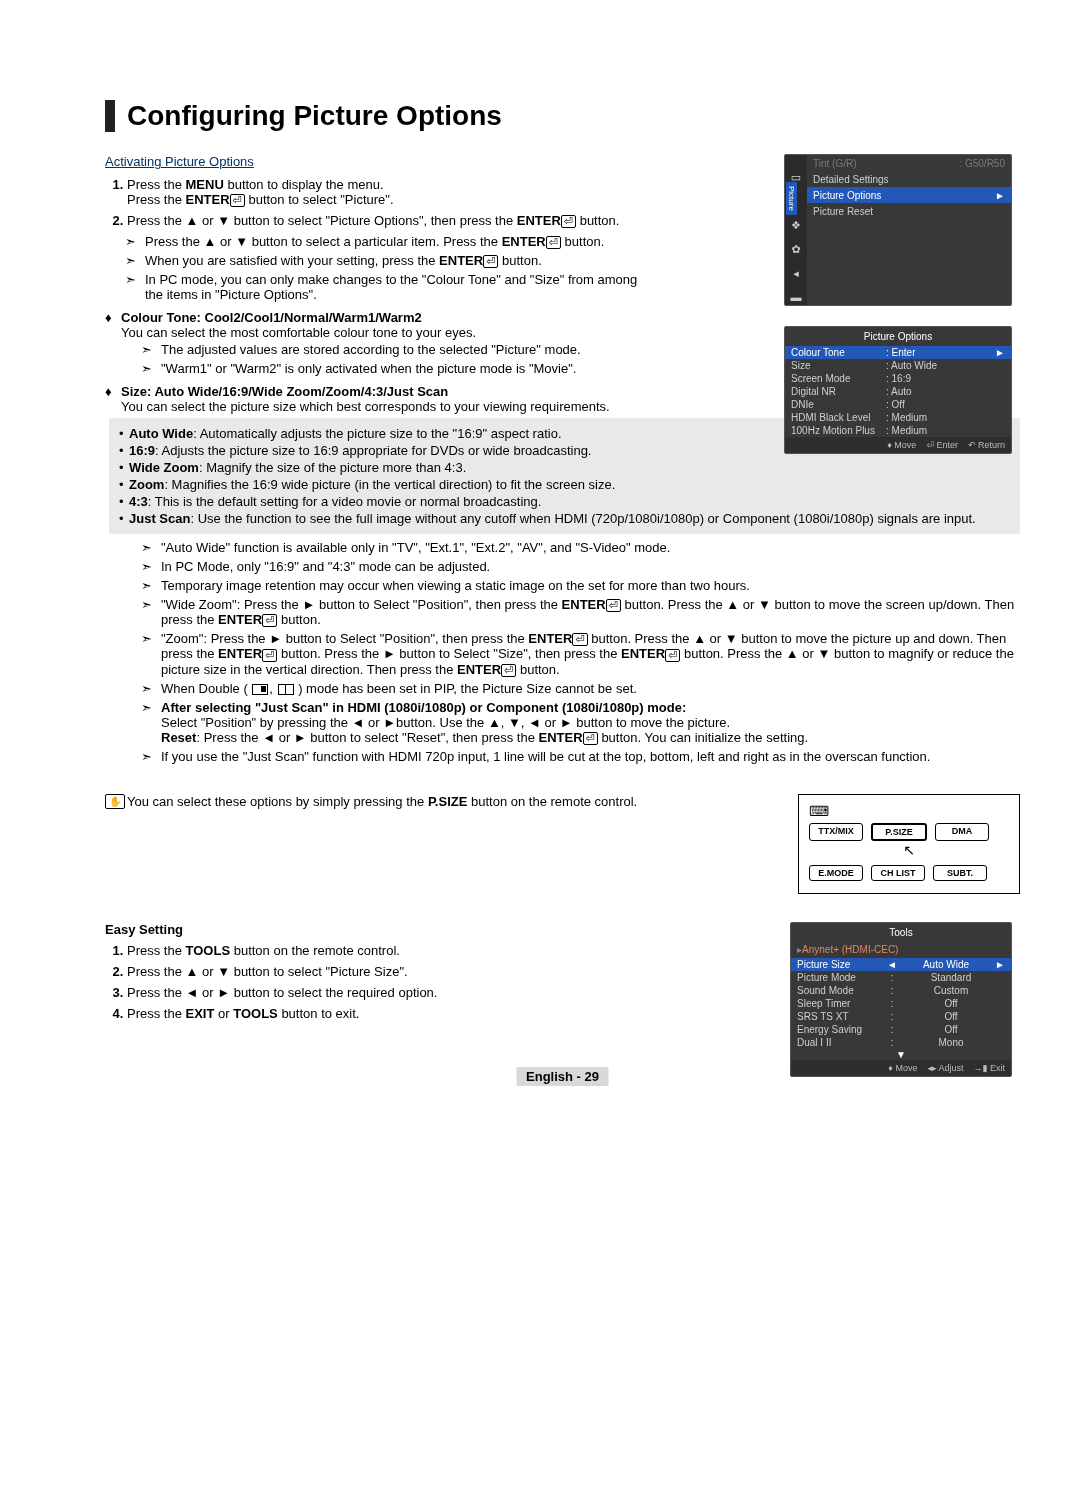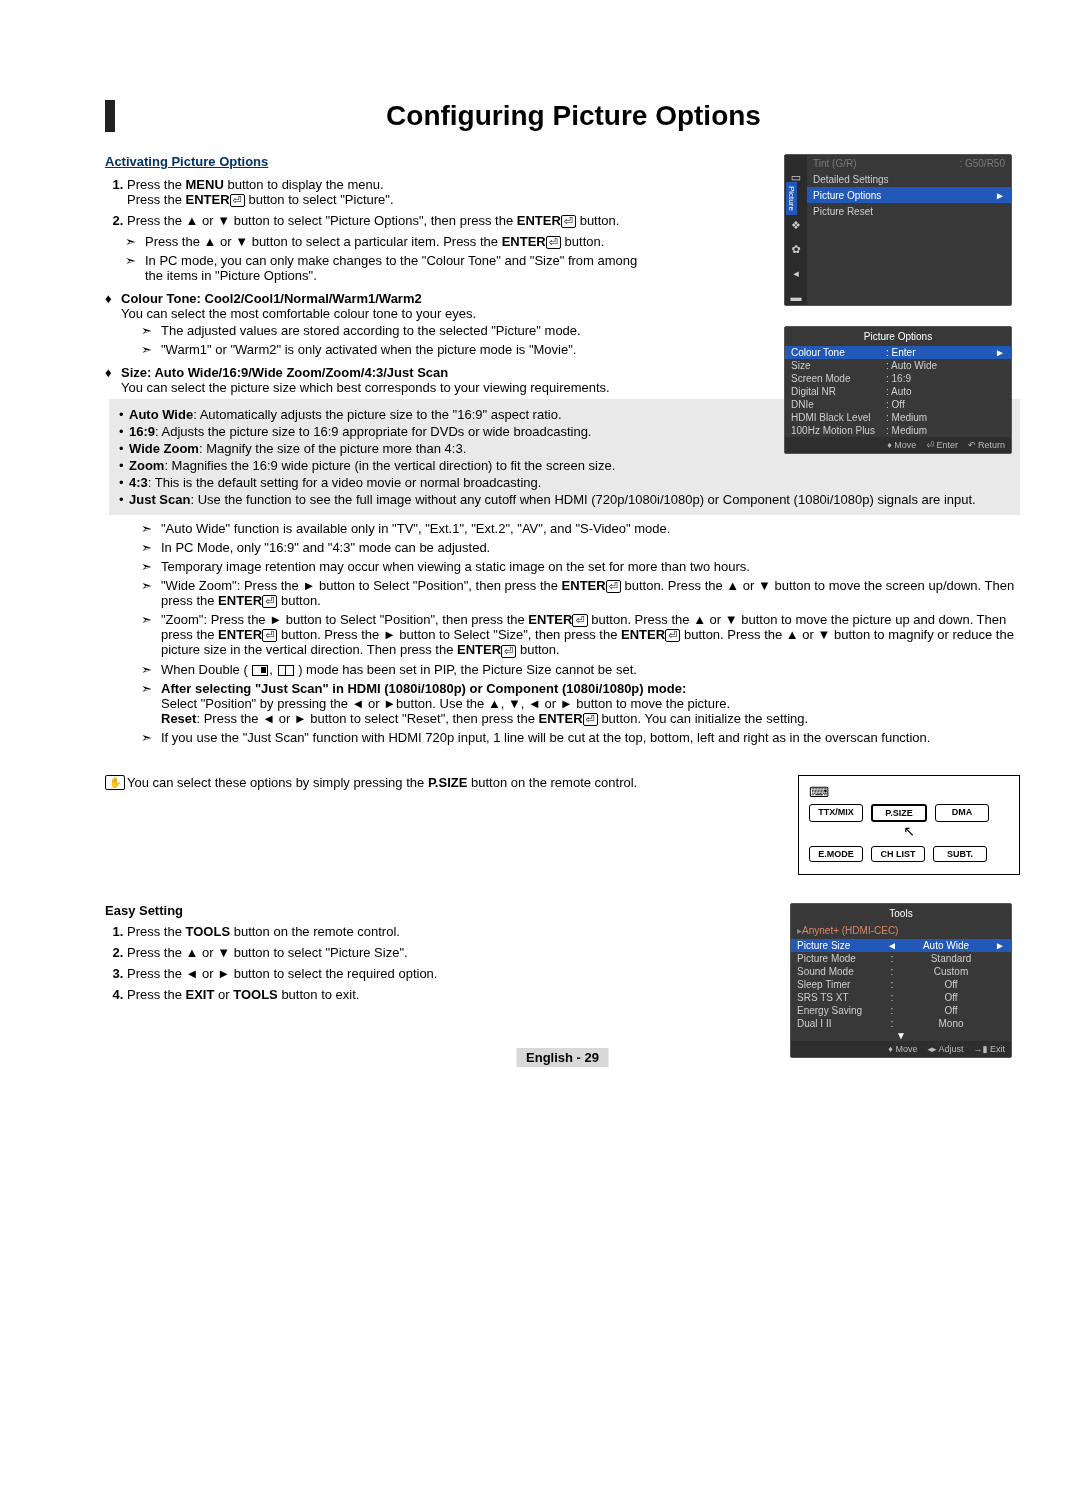--- a/index.html
+++ b/index.html
@@ -12,28 +12,27 @@
     width: 1080px;
   }
   .page {
     position: relative;
     padding: 100px 60px 40px 105px;
   }
   .title-bar {
     border-left: 10px solid #222;
     padding-left: 12px;
     margin-bottom: 22px;
-    text-align: center;
   }
   .title {
     font-size: 28px;
     font-weight: bold;
   }
   .section-heading {
-    font-weight: bold;
+    font-weight: normal;
     text-decoration: underline;
     color: #003366;
     margin: 4px 0 8px 0;
   }
   .content {
     position: relative;
   }
   .content-body {
     
   }
@@ -366,20 +365,21 @@
     <div class="content-body">
       <div class="section-heading">Activating Picture Options</div>
 
       <ol class="numbered" style="max-width:520px">
         <li><span class="normal"><span>Press the </span><b>MENU</b><span> button to display the menu.</span><br><span>Press the </span><b>ENTER</b><span class="enter-icon"></span><span> button to select "Picture".</span></span></li>
         <li><span class="normal"><span>Press the ▲ or ▼ button to select "Picture Options", then press the </span><b>ENTER</b><span class="enter-icon"></span><span> button.</span></span></li>
       </ol>
 
       <ul class="note-list" style="max-width:520px">
         <li><span>Press the ▲ or ▼ button to select a particular item. Press the </span><b>ENTER</b><span class="enter-icon"></span><span> button.</span></li>
+        <li><span>When you are satisfied with your setting, press the </span><b>ENTER</b><span class="enter-icon"></span><span> button.</span></li>
         <li>In PC mode, you can only make changes to the "Colour Tone" and "Size" from among the items in "Picture Options".</li>
       </ul>
 
       
       <div class="diamond-item" style="max-width:520px">
         <b>Colour Tone: Cool2/Cool1/Normal/Warm1/Warm2</b><br>
         <span>You can select the most comfortable colour tone to your eyes.</span>
       </div>
       <ul class="note-list" style="margin-left:36px; max-width:510px">
         <li>The adjusted values are stored according to the selected "Picture" mode.</li>

